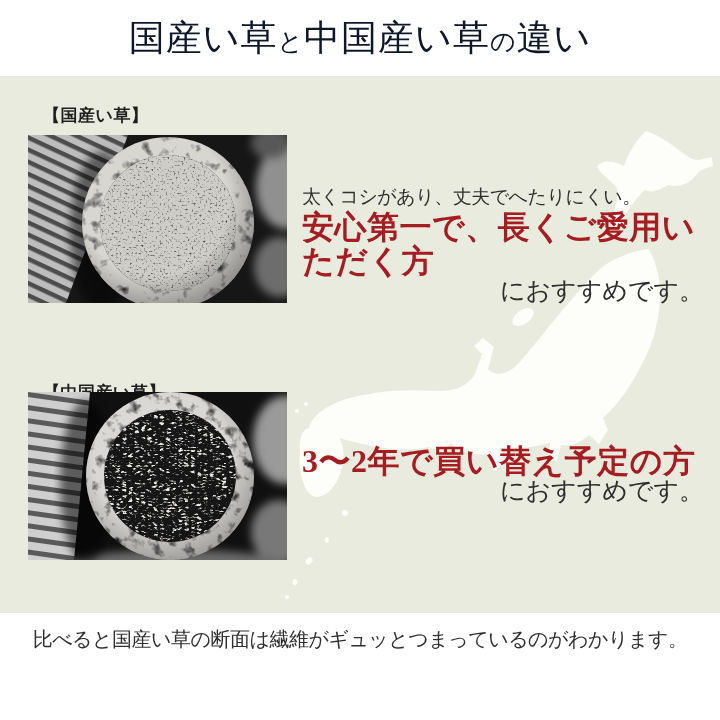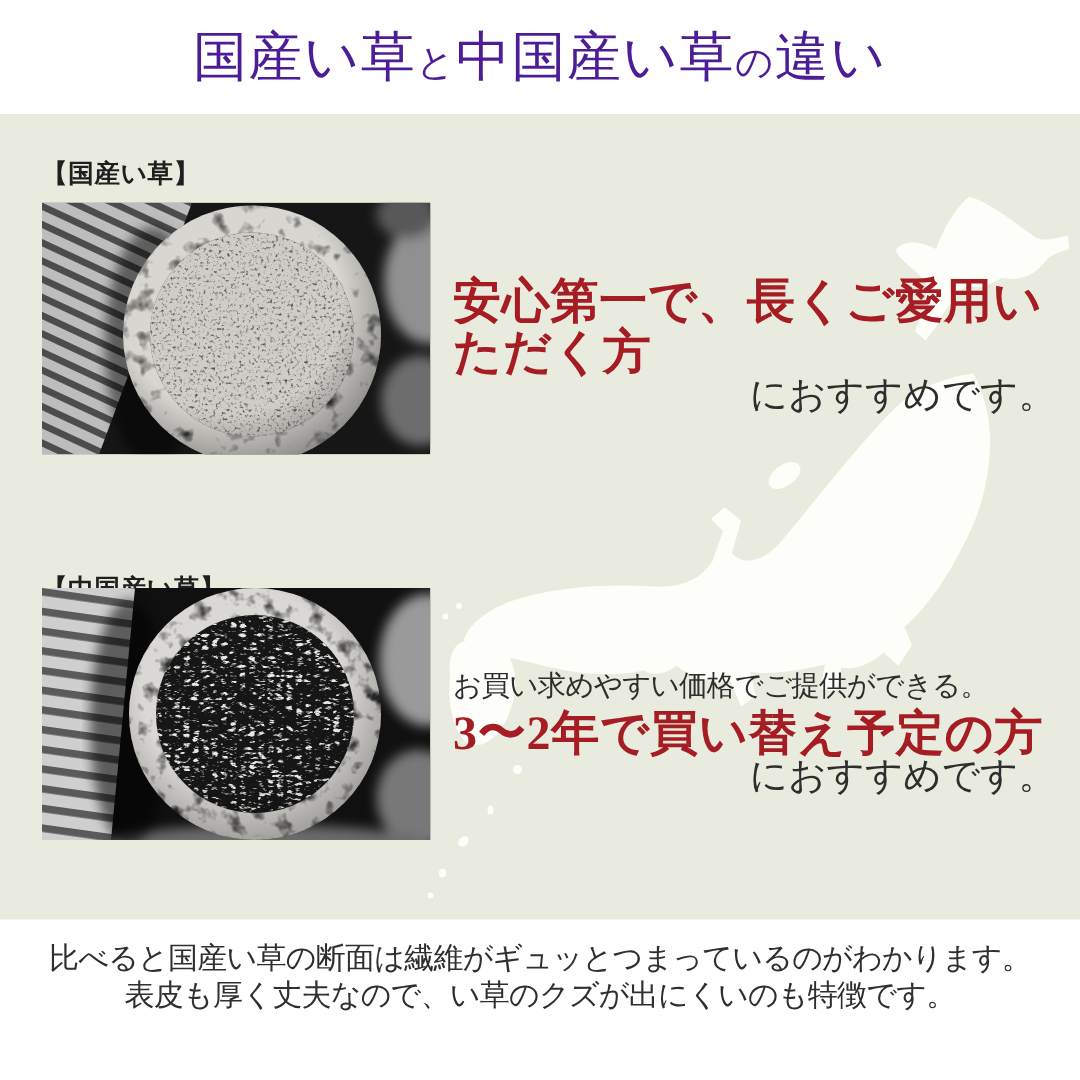--- a/index.html
+++ b/index.html
@@ -1,27 +1,27 @@
 <!DOCTYPE html>
 <html><head>
 <meta charset="utf-8">
 <style>
   html,body{margin:0;padding:0;background:#ffffff;}
   .page{position:relative;width:720px;height:720px;background:#ffffff;overflow:hidden;
         font-family:"Liberation Serif","DejaVu Serif",serif;}
   
-  .title{position:absolute;top:14px;left:0;width:720px;text-align:center;color:#4c1d95;
+  .title{position:absolute;top:14px;left:0;width:720px;text-align:center;color:#0f172a;
          letter-spacing:1px;white-space:nowrap;}
   .title .big{font-size:36px;}
   .title .small{font-size:25px;}
   
   .green-band{position:absolute;top:76px;left:0;width:720px;height:537px;background:#e8ebdd;}
   .map-layer{position:absolute;top:0;left:0;width:720px;height:720px;pointer-events:none;}
   
-  .section-label{position:absolute;left:28px;font-size:17px;font-weight:bold;color:#1f1f1f;
+  .section-label{position:absolute;left:43px;font-size:17px;font-weight:bold;color:#1f1f1f;
                  letter-spacing:0.5px;}
   .label-1{top:104px;}
   .label-2{top:365px;margin-top:16px;}
   
   .photo{position:absolute;left:28px;width:259px;height:168px;overflow:hidden;}
   .photo svg{display:block;width:100%;height:100%;}
   .photo-1{top:135px;}
   .photo-2{top:392px;}
   
   .desc{position:absolute;left:302px;width:402px;color:#2e2e2e;}
@@ -118,20 +118,21 @@
       <ellipse cx="74" cy="96" rx="32" ry="80" fill="#000" opacity="0.5" filter="url(#p1blur)"></ellipse>
       <circle cx="140" cy="88" r="86" fill="#343434"></circle>
       <circle cx="140" cy="88" r="86" fill="#777777" filter="url(#p1rim)"></circle>
       <circle cx="140" cy="88" r="68" fill="#4a4a4a"></circle>
       <circle cx="140" cy="88" r="68" fill="#888888" filter="url(#p1fib)"></circle>
       <circle cx="140" cy="88" r="86" fill="url(#p1shade)"></circle>
     </svg>
   </div>
 
   <div class="desc desc-1">
+    <p class="l1">太くコシがあり、丈夫でへたりにくい。</p>
     <p class="hl">安心第一で、長くご愛用いただく方</p>
     <p class="l3">におすすめです。</p>
   </div>
 
   <div class="section-label label-2">【中国産い草】</div>
 
   <div class="photo photo-2">
     <svg viewBox="0 0 259 168" role="img">
       <defs>
         <pattern id="p2s" patternUnits="userSpaceOnUse" width="13" height="13" patternTransform="rotate(98)">
@@ -166,23 +167,21 @@
       <ellipse cx="58" cy="90" rx="26" ry="82" fill="#000" opacity="0.55" filter="url(#p2blur)"></ellipse>
       <circle cx="142" cy="84" r="84" fill="#2c2c2c"></circle>
       <circle cx="142" cy="84" r="84" fill="#777777" filter="url(#p2rim)"></circle>
       <circle cx="142" cy="84" r="66" fill="#161616"></circle>
       <circle cx="142" cy="84" r="66" fill="#999999" filter="url(#p2sp)"></circle>
       <circle cx="142" cy="84" r="84" fill="url(#p2shade)"></circle>
     </svg>
   </div>
 
   <div class="desc desc-2">
-    <p class="l1">お買い求めやすい価格でご提供ができる。</p>
     <p class="hl">3〜2年で買い替え予定の方</p>
     <p class="l3">におすすめです。</p>
   </div>
 
   <div class="footer">
     <p>比べると国産い草の断面は繊維がギュッとつまっているのがわかります。</p>
-    <p>表皮も厚く丈夫なので、い草のクズが出にくいのも特徴です。</p>
   </div>
 
 </div>
 
 </body></html>

